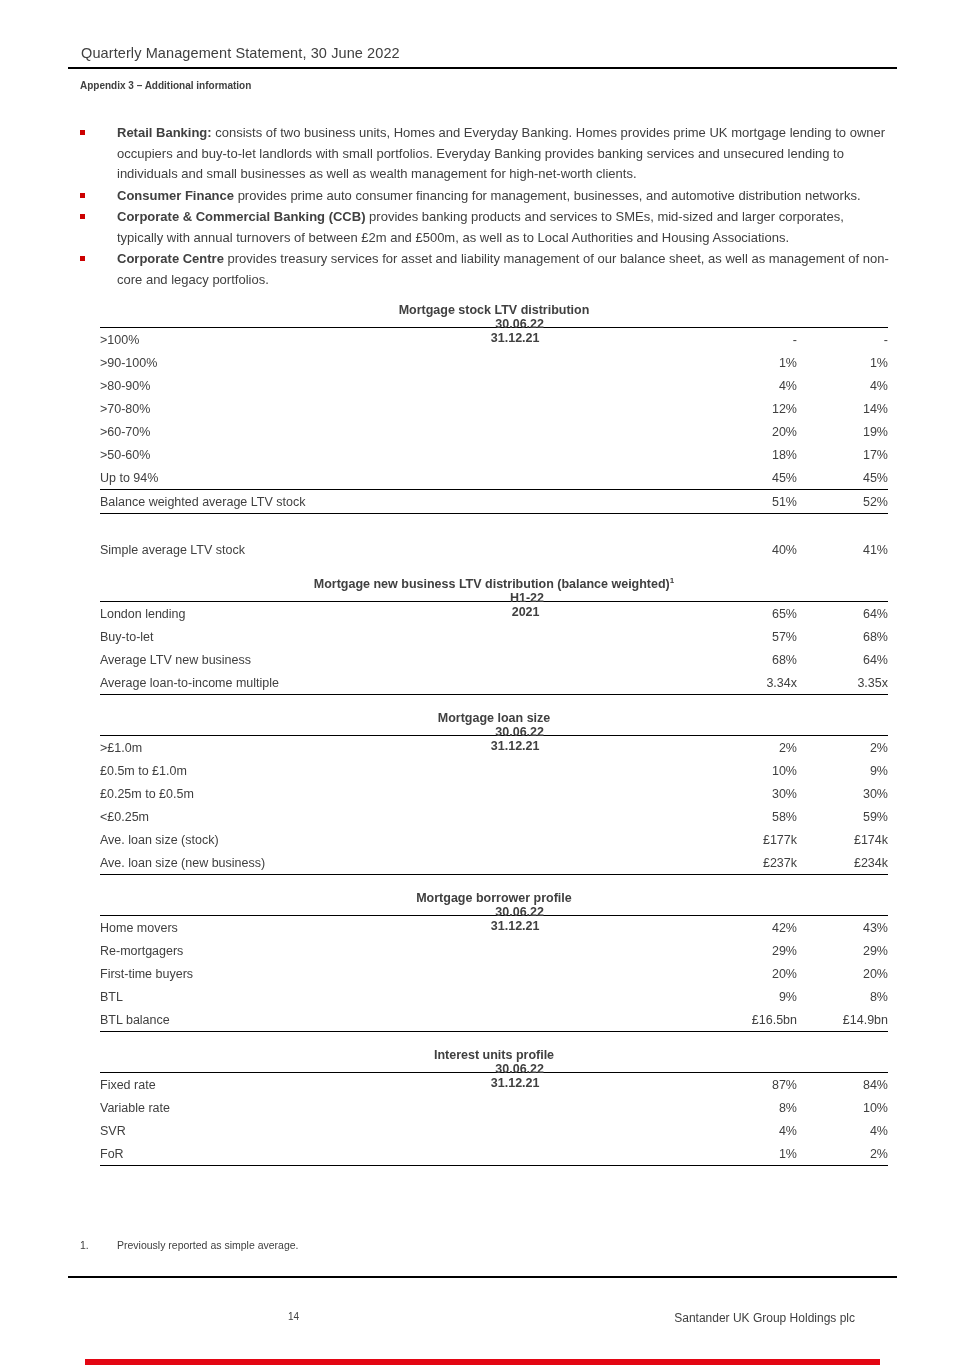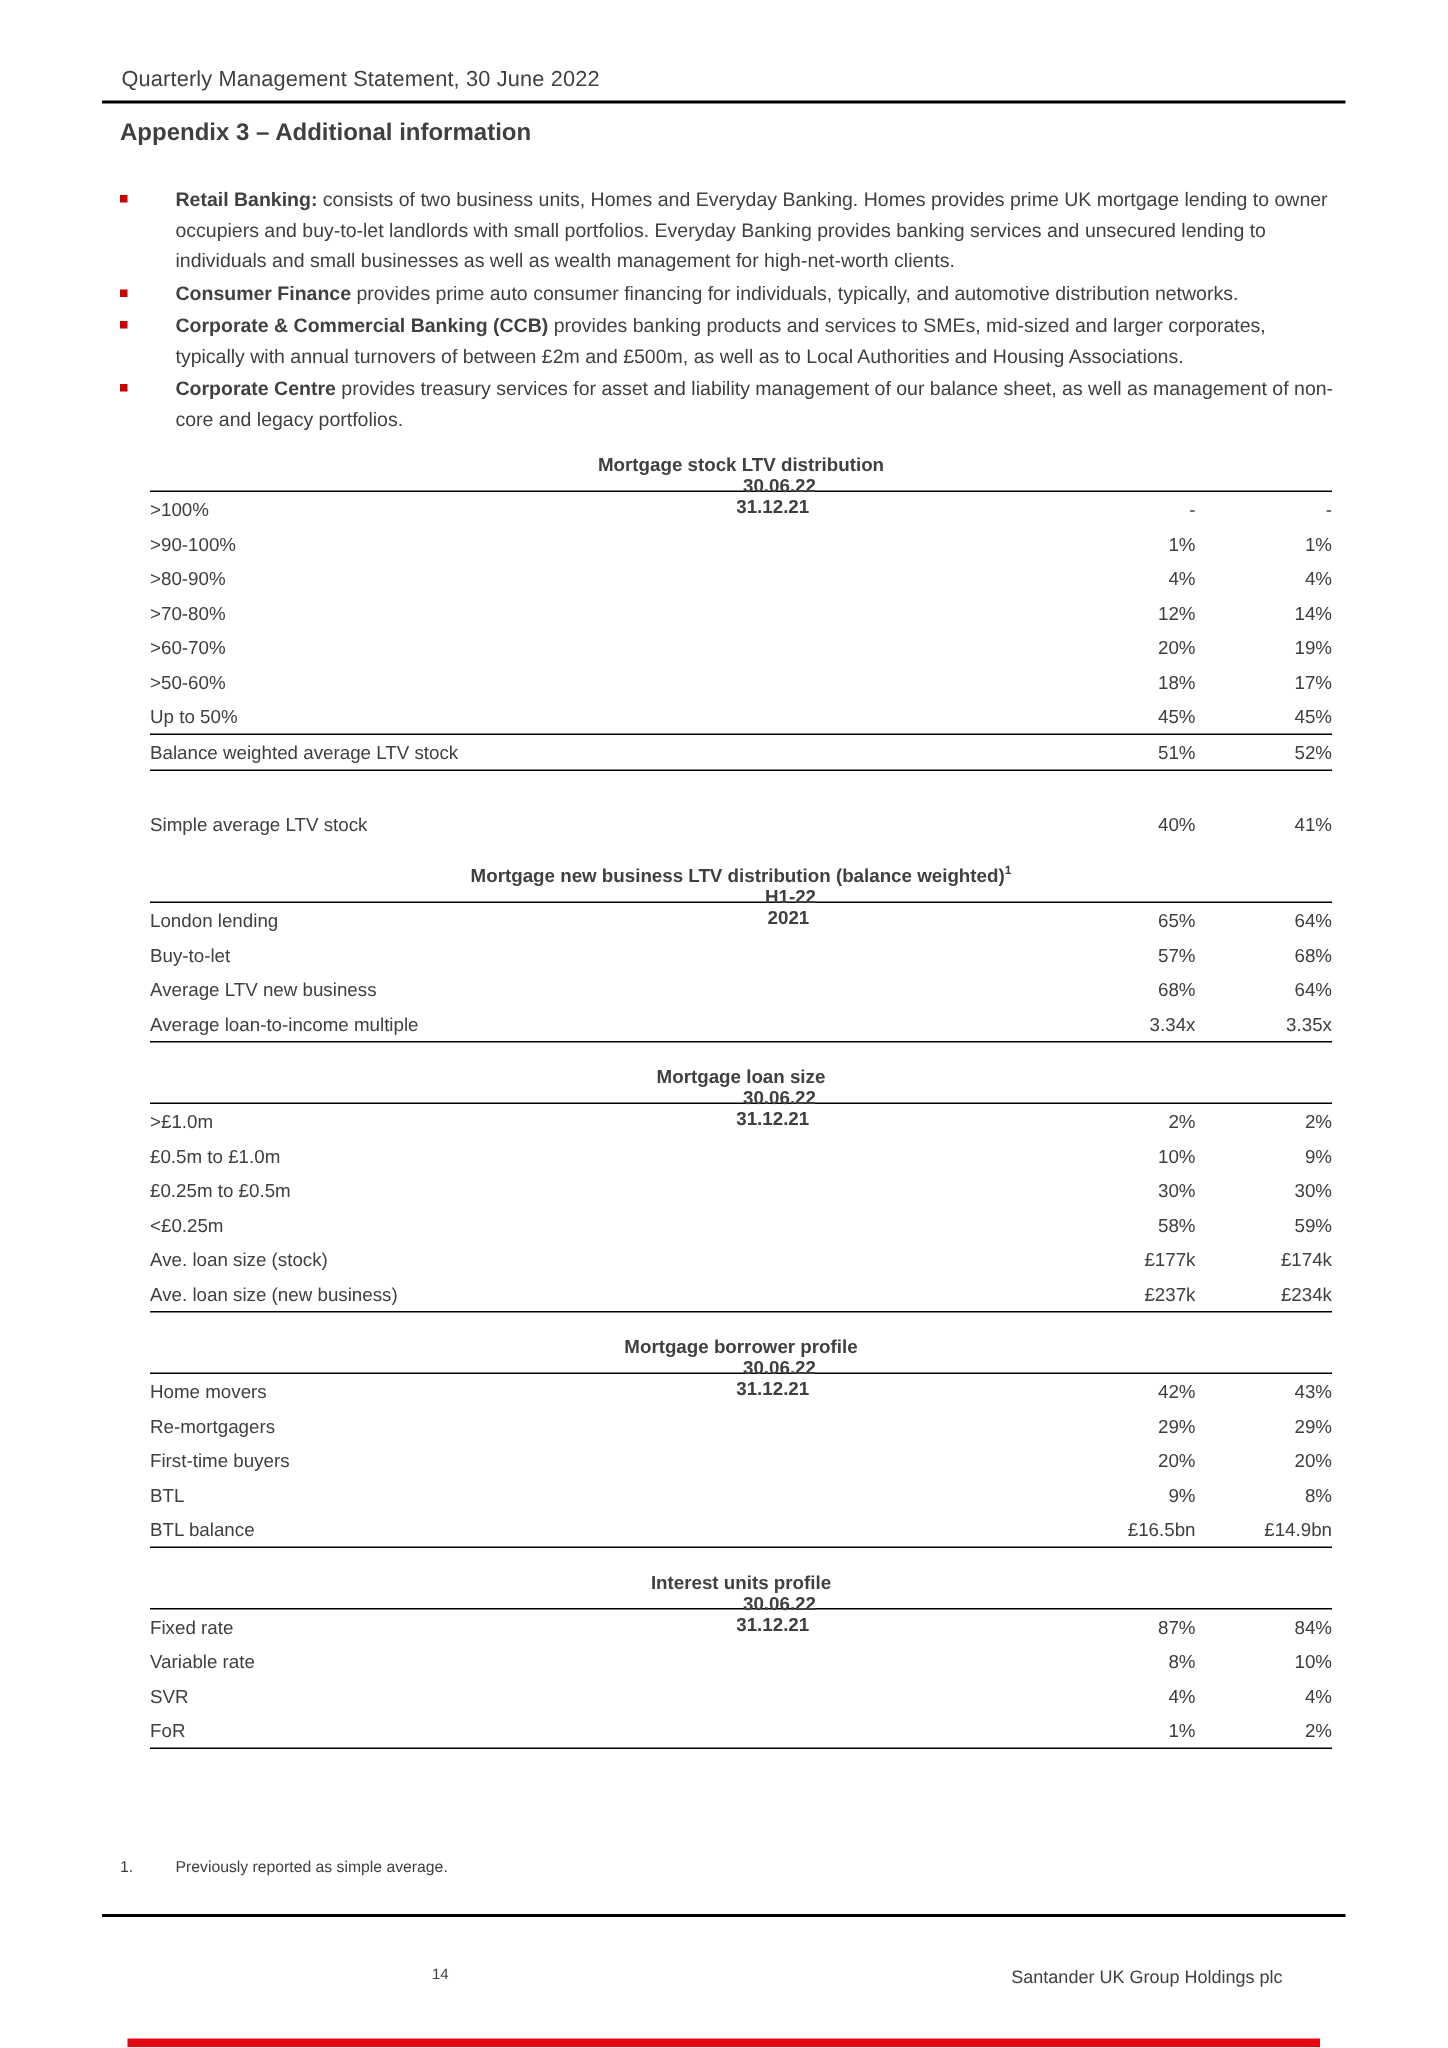--- a/index.html
+++ b/index.html
@@ -2,21 +2,21 @@
 <html><head>
 <meta charset="utf-8">
 <style>
   html,body{margin:0;padding:0;background:#ffffff;}
   .page{
     position:relative;width:965px;height:1365px;background:#ffffff;
     font-family:"Liberation Sans",sans-serif;color:#404040;overflow:hidden;
   }
   .header-text{position:absolute;left:81px;top:45px;font-size:14.5px;letter-spacing:.1px;}
   .header-rule{position:absolute;left:68px;top:67px;width:829px;height:0;border-top:2px solid #000;}
-  .page-title{position:absolute;left:80px;top:80px;margin:0;font-size:16px;font-weight:bold;}
+  .page-title{position:absolute;left:80px;top:80px;margin:0;font-size:10px;font-weight:bold;}
 
   .bullets{position:absolute;left:80px;top:123px;width:812px;margin:0;padding:0;list-style:none;
     font-size:13px;line-height:20.5px;}
   .bullet-item{position:relative;padding-left:37px;margin:0 0 1px 0;}
   .bullet-marker{position:absolute;left:0;top:7px;width:5px;height:5px;}
   .b{font-weight:bold;}
 
   .tables{position:absolute;left:100px;top:303px;width:788px;font-size:12.5px;}
   .table{margin-bottom:16px;}
   .table.bottom-rule{border-bottom:1px solid #000;}
@@ -42,21 +42,21 @@
 
 <div class="page">
 
   <div class="header-text">Quarterly Management Statement, 30 June 2022</div>
   <div class="header-rule"></div>
 
   <h1 class="page-title">Appendix 3 – Additional information</h1>
 
   <ul class="bullets" id="bullets">
       <li class="bullet-item"><span class="bullet-marker" style="background: rgb(204, 0, 0);"></span><span class="b">Retail Banking:</span><span> consists of two business units, Homes and Everyday Banking. Homes provides prime UK mortgage lending to owner occupiers and buy-to-let landlords with small portfolios. Everyday Banking provides banking services and unsecured lending to individuals and small businesses as well as wealth management for high-net-worth clients.</span></li>
-      <li class="bullet-item"><span class="bullet-marker" style="background: rgb(204, 0, 0);"></span><span class="b">Consumer Finance</span><span> provides prime auto consumer financing for individuals, typically, and automotive distribution networks.</span></li>
+      <li class="bullet-item"><span class="bullet-marker" style="background: rgb(204, 0, 0);"></span><span class="b">Consumer Finance</span><span> provides prime auto consumer financing for management, businesses, and automotive distribution networks.</span></li>
       <li class="bullet-item"><span class="bullet-marker" style="background: rgb(204, 0, 0);"></span><span class="b">Corporate &amp; Commercial Banking (CCB)</span><span> provides banking products and services to SMEs, mid-sized and larger corporates, typically with annual turnovers of between £2m and £500m, as well as to Local Authorities and Housing Associations.</span></li>
       <li class="bullet-item"><span class="bullet-marker" style="background: rgb(204, 0, 0);"></span><span class="b">Corporate Centre</span><span> provides treasury services for asset and liability management of our balance sheet, as well as management of non-core and legacy portfolios.</span></li>
     </ul>
 
   <div class="tables" id="tables">
       <div class="table">
         <div class="trow thead">
           <span class="tlabel">Mortgage stock LTV distribution</span>
           <span class="tv">30.06.22</span>
           <span class="tv tv2">31.12.21</span>
@@ -85,21 +85,21 @@
           <span class="tlabel">&gt;60-70%</span>
           <span class="tv">20%</span>
           <span class="tv tv2">19%</span>
         </div>
         <div class="trow">
           <span class="tlabel">&gt;50-60%</span>
           <span class="tv">18%</span>
           <span class="tv tv2">17%</span>
         </div>
         <div class="trow">
-          <span class="tlabel">Up to 50%</span>
+          <span class="tlabel">Up to 94%</span>
           <span class="tv">45%</span>
           <span class="tv tv2">45%</span>
         </div>
         <div class="trow rule-above rule-below">
           <span class="tlabel">Balance weighted average LTV stock</span>
           <span class="tv">51%</span>
           <span class="tv tv2">52%</span>
         </div>
         <div class="trow gap-above">
           <span class="tlabel">Simple average LTV stock</span>

